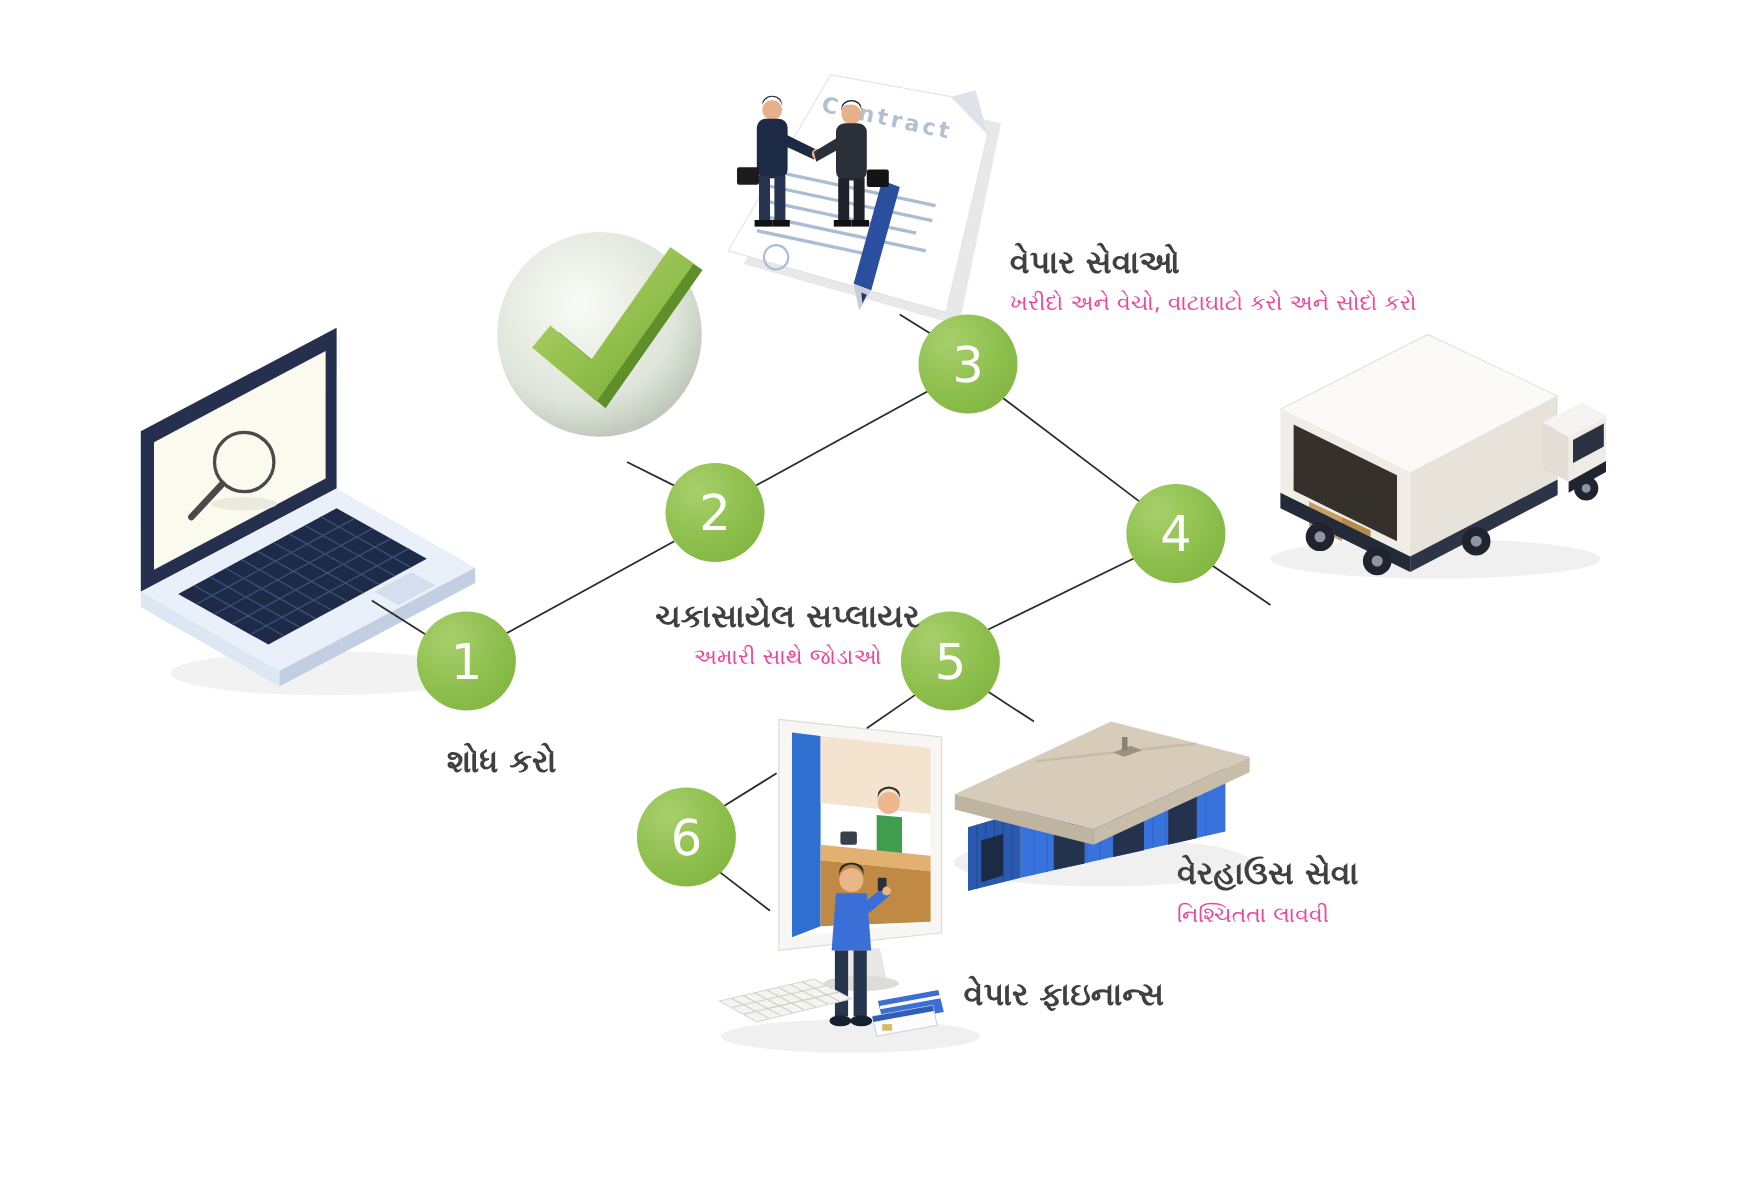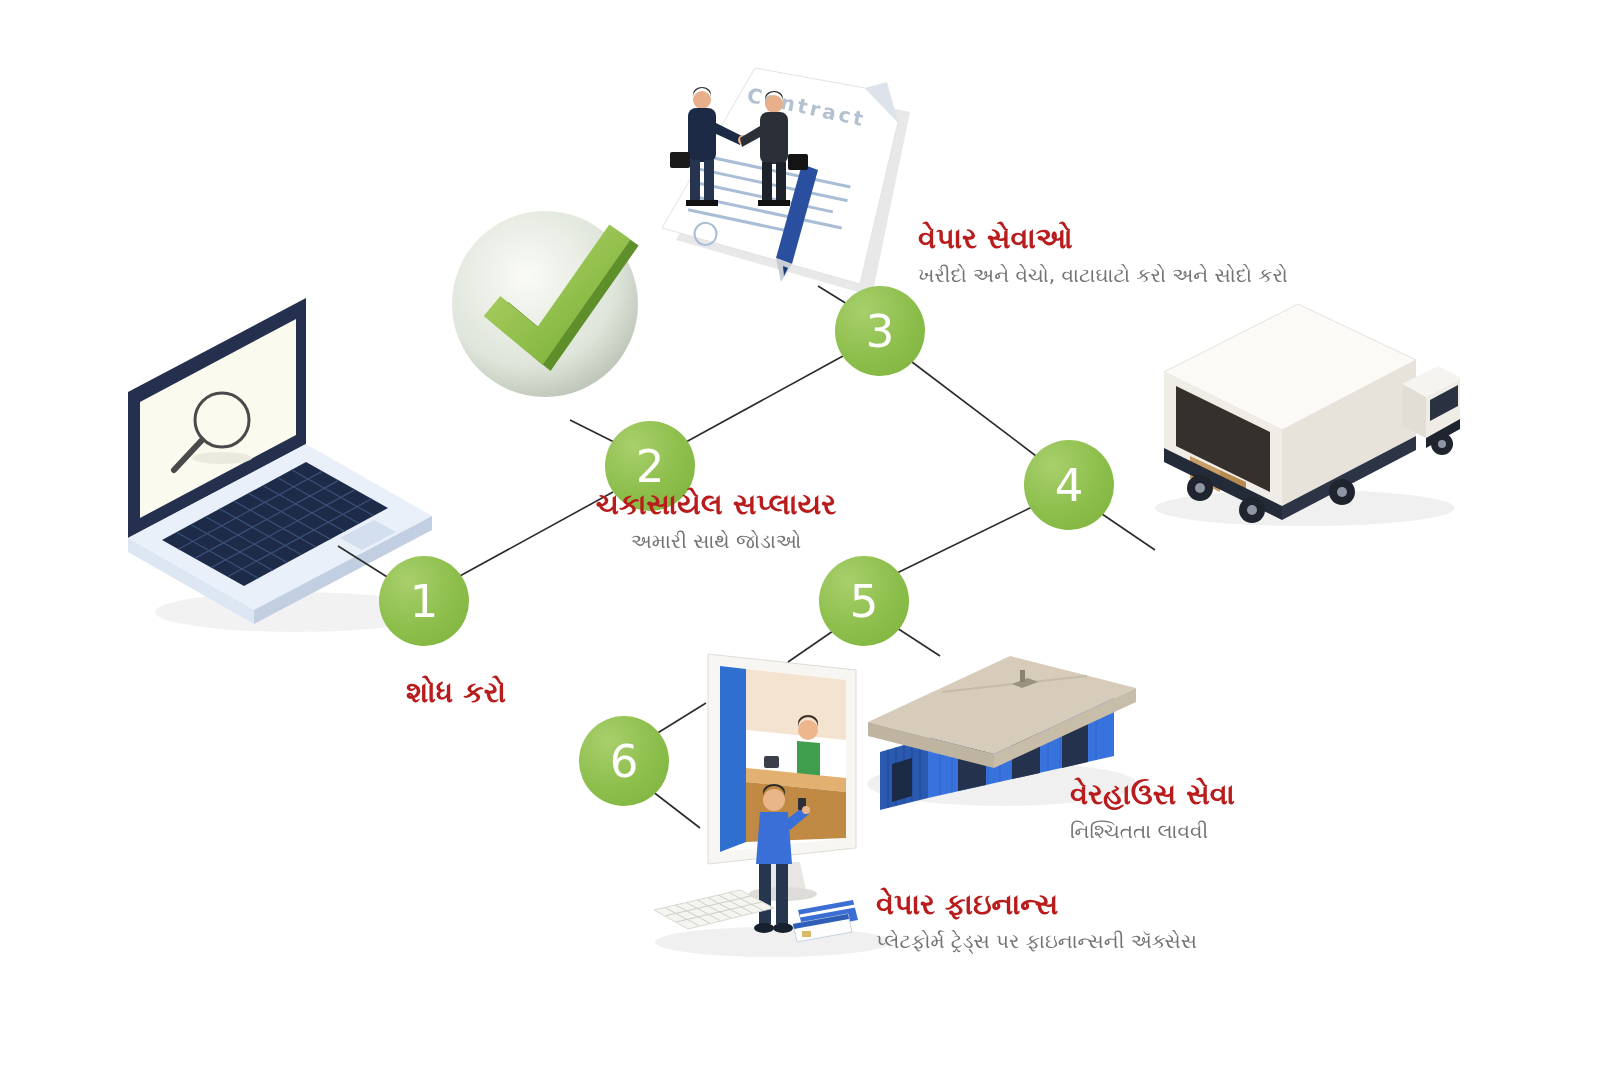--- a/index.html
+++ b/index.html
@@ -11,22 +11,22 @@
   }
   .abs { position: absolute; }
   .lines { position: absolute; left: 0; top: 0; pointer-events: none; }
   .circle {
     position: absolute; width: 90px; height: 90px; border-radius: 50%;
     display: flex; align-items: center; justify-content: center;
     color: #ffffff; font-size: 45px; font-weight: 400;
     background: radial-gradient(circle at 32% 28%, #a8cf6c 0%, #8cbe4b 55%, #7cb13b 100%);
   }
   .label { position: absolute; }
-  .label .t { font-size: 29px; font-weight: 700; color: #b91c1c; line-height: 1.15; }
-  .label .s { font-size: 20px; color: #737373; line-height: 1.3; margin-top: 7px; }
+  .label .t { font-size: 29px; font-weight: 700; color: #404040; line-height: 1.15; }
+  .label .s { font-size: 20px; color: #ec4899; line-height: 1.3; margin-top: 7px; }
   .center { text-align: center; }
 </style>
 </head>
 <body>
 
 <div class="canvas">
 
   <div class="abs" style="left:110px; top:292px; width:330px; height:345px;">
     <svg width="330" height="345" viewBox="0 0 330 345">
       <ellipse cx="185" cy="320" rx="140" ry="20" fill="#ededed" opacity="0.75"></ellipse>
@@ -308,36 +308,35 @@
       <span>5</span>
     </div>
   <div class="circle" style="left:579px; top:716px;">
       <span>6</span>
     </div>
 
   <div class="label center" style="left:356px; top:676px; width:200px;">
     <div class="t">શોધ કરો</div>
   </div>
 
-  <div class="label center" style="left:585px; top:488px; width:262px;">
+  <div class="label center" style="left:585px; top:544px; width:262px;">
     <div class="t">ચકાસાયેલ સપ્લાયર</div>
     <div class="s">અમારી સાથે જોડાઓ</div>
   </div>
 
   <div class="label" style="left:918px; top:222px; width:380px;">
     <div class="t">વેપાર સેવાઓ</div>
     <div class="s">ખરીદો અને વેચો, વાટાઘાટો કરો અને સોદો કરો</div>
   </div>
 
   <div class="label" style="left:1193px; top:552px; width:270px;">
   </div>
 
   <div class="label" style="left:1070px; top:778px; width:230px;">
     <div class="t">વેરહાઉસ સેવા</div>
     <div class="s">નિશ્ચિતતા લાવવી</div>
   </div>
 
   <div class="label" style="left:876px; top:888px; width:350px;">
     <div class="t">વેપાર ફાઇનાન્સ</div>
-    <div class="s">પ્લેટફોર્મ ટ્રેડ્સ પર ફાઇનાન્સની ઍક્સેસ</div>
   </div>
 
 </div>
 
 </body></html>

